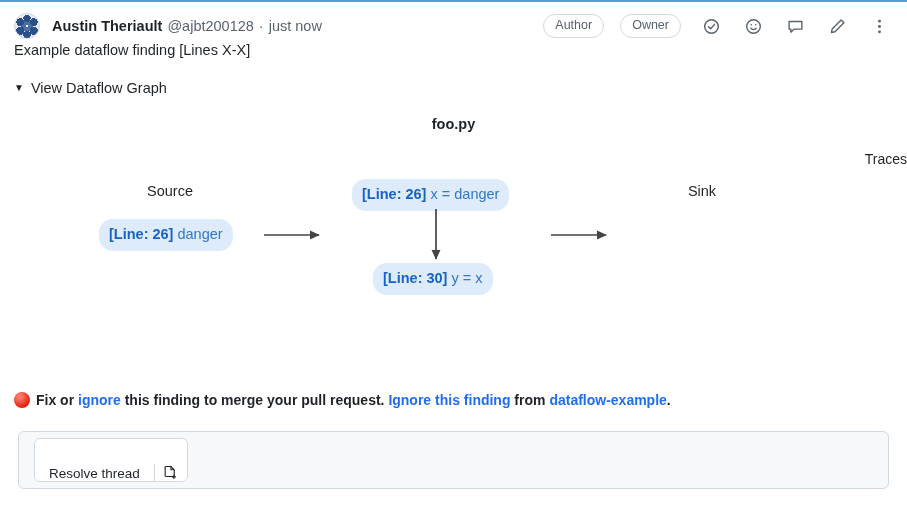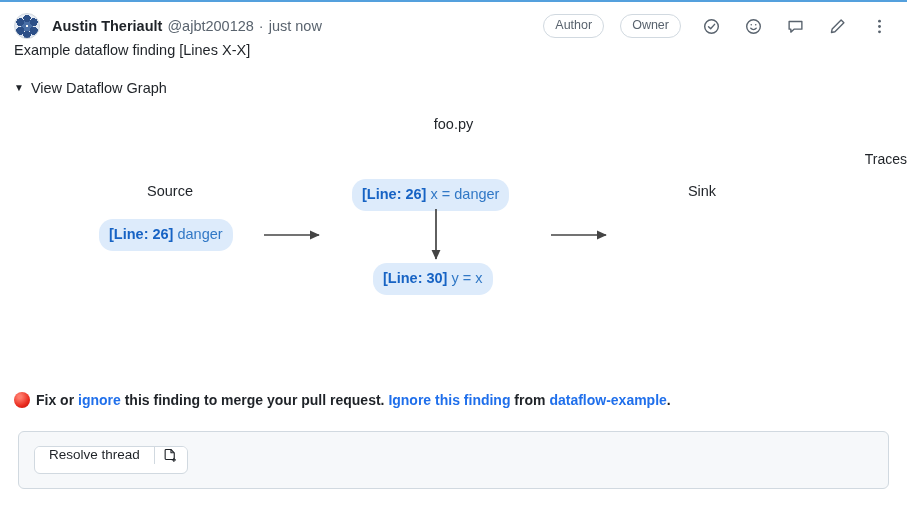--- a/index.html
+++ b/index.html
@@ -114,21 +114,21 @@
     top: 108px; left: 0;
     width: 907px;
     height: 250px;
   }
   .file-title {
     position: absolute;
     left: 0; top: 8px;
     width: 907px;
     text-align: center;
     font-size: 14.5px;
-    font-weight: normal;
+    font-weight: bold;
     color: #1f2328;
   }
   .traces-title {
     position: absolute;
     left: 0; top: 43px;
     width: 907px;
     text-align: right;
     font-size: 14px;
     color: #1f2328;
   }
@@ -216,26 +216,26 @@
     padding: 0 12px;
     font-family: "Liberation Sans", sans-serif;
     font-size: 13.5px;
     color: #1f2328;
     outline: none;
   }
   .reply-input::placeholder { color: #818b98; }
 
   .btn-group {
     display: flex;
-    align-items: flex-start;
+    align-items: flex-end;
     border: 1px solid #d1d9e0;
     border-radius: 6px;
     overflow: hidden;
     background: #fff;
-    height: 28px;
+    height: 44px;
   }
   .btn-resolve {
     padding: 0 14px;
     font-size: 13.5px;
     font-family: "Liberation Sans", sans-serif;
     color: #1f2328;
     background: #ffffff;
     border: none;
     display: flex;
     align-items: center;

